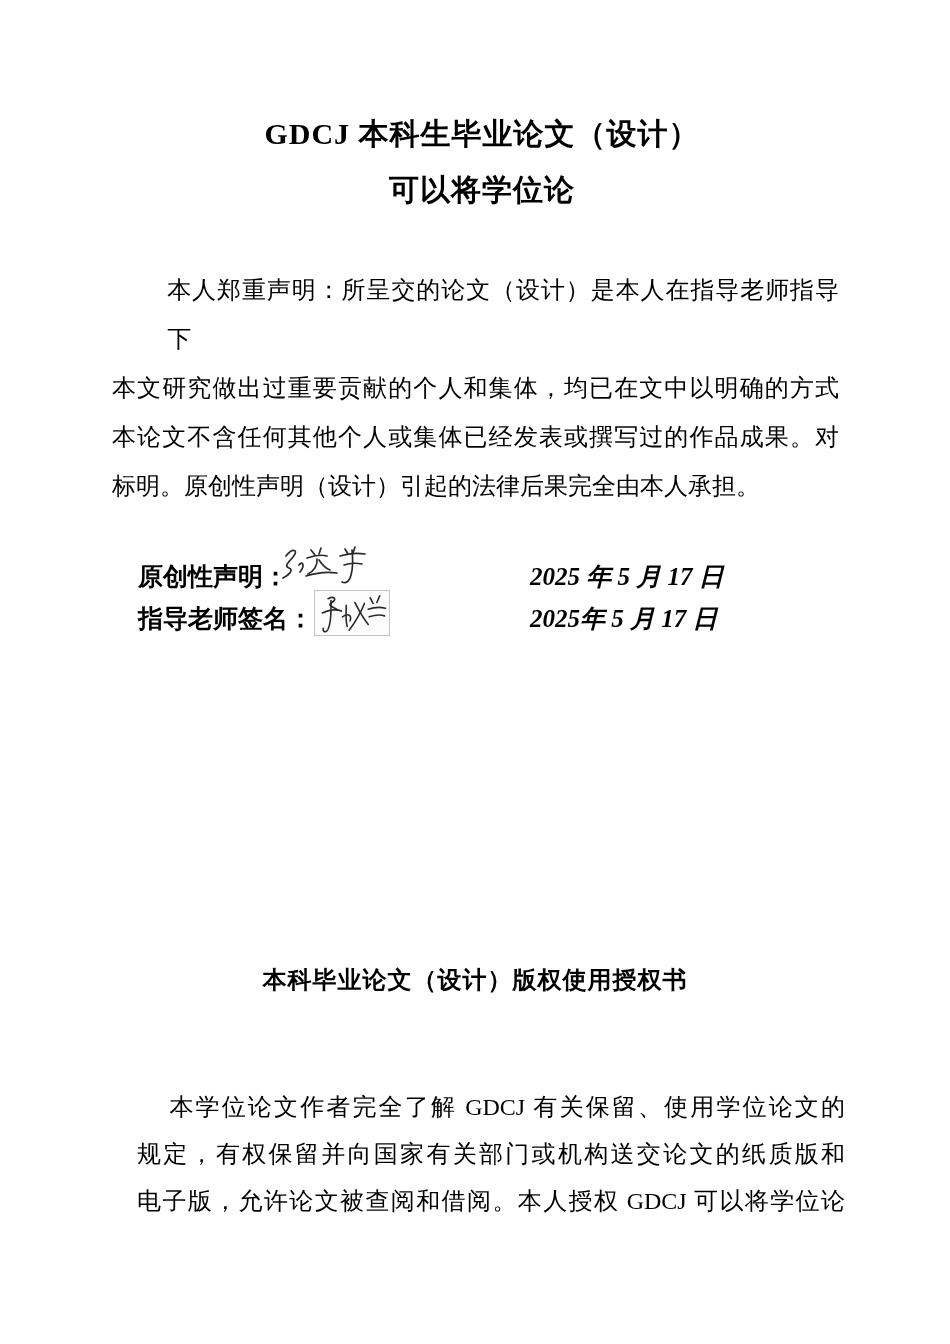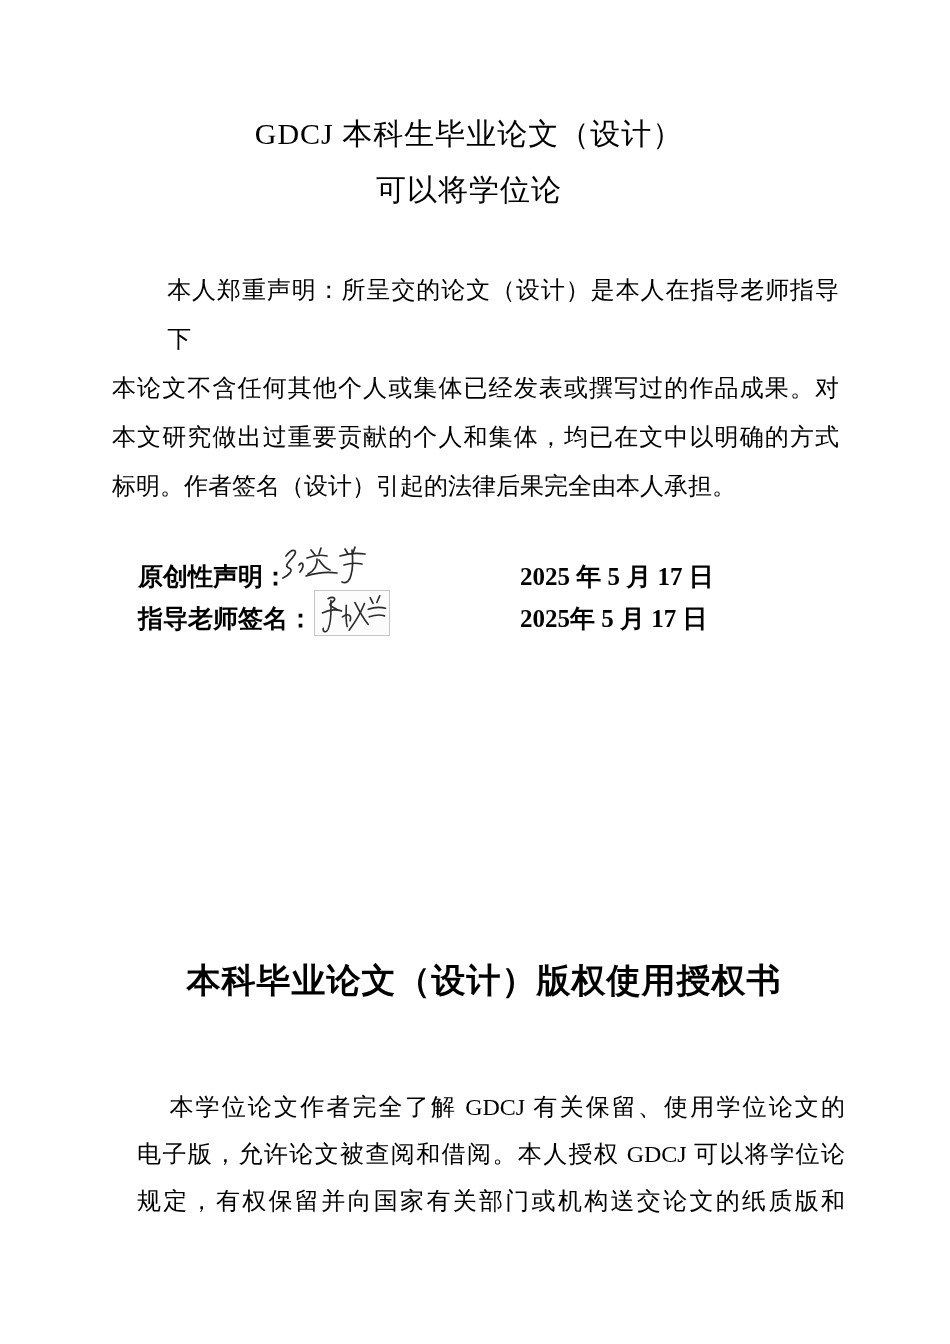--- a/index.html
+++ b/index.html
@@ -17,23 +17,23 @@
   }
   .page {
     position: relative;
     width: 950px; height: 1344px;
     background: var(--background);
     overflow: hidden;
   }
 
   
   .title1 {
-    position: absolute; top: 106px; left: 94px; width: 750px;
+    position: absolute; top: 106px; left: 107px; width: 750px;
     text-align: center;
-    font-weight: normal;
+    font-weight: bold;
     font-size: 30px;
     line-height: 56px;
     letter-spacing: 1px;
   }
   .para {
     position: absolute;
     text-align: justify;
     text-justify: inter-character;
   }
   .para1 {
@@ -50,21 +50,21 @@
   .indent2 { padding-left: 1.35em; }
 
   
   .sigrow {
     position: absolute; left: 112px; width: 727px;
     font-size: 25px; font-weight: bold; line-height: 30px;
   }
   .sigrow1 { top: 562px; }
   .sigrow2 { top: 604px; }
   .siglabel { position: absolute; left: 26px; top: 0; white-space: nowrap; }
-  .sigdate  { position: absolute; left: 408px; top: 0; white-space: nowrap; }
+  .sigdate  { position: absolute; left: 418px; top: 0; white-space: nowrap; font-style: italic; }
 
   .sig-svg {
     position: absolute; left: 276px; top: 543px;
     width: 102px; height: 44px;
   }
   .sigbox {
     position: absolute; left: 314px; top: 590px;
     width: 76px; height: 46px;
     border: 1px solid var(--signature_box_border);
     background: #fcfcfc;
@@ -73,44 +73,44 @@
   .ink path, .ink line {
     fill: none;
     stroke: var(--signature_ink);
     stroke-width: 1.7;
     stroke-linecap: round;
     stroke-linejoin: round;
   }
 
   
   .title2 {
-    position: absolute; top: 958px; left: 109px; width: 750px;
+    position: absolute; top: 958px; left: 100px; width: 750px;
     text-align: center;
     font-family: "Liberation Sans", "DejaVu Sans", sans-serif;
     font-weight: bold;
-    font-size: 34px;
+    font-size: 24px;
     line-height: 44px;
     letter-spacing: 1px;
   }
 </style>
 </head>
 <body>
 
 <div class="page">
 
   <header class="title1">
     <div>GDCJ 本科生毕业论文（设计）</div>
     <div>可以将学位论</div>
   </header>
 
   <div class="para para1">
     <div class="pline indent1">本人郑重声明：所呈交的论文（设计）是本人在指导老师指导下</div>
+    <div class="pline">本文研究做出过重要贡献的个人和集体，均已在文中以明确的方式</div>
     <div class="pline">本论文不含任何其他个人或集体已经发表或撰写过的作品成果。对</div>
-    <div class="pline">本文研究做出过重要贡献的个人和集体，均已在文中以明确的方式</div>
-    <div class="pline plain">标明。作者签名（设计）引起的法律后果完全由本人承担。</div>
+    <div class="pline plain">标明。原创性声明（设计）引起的法律后果完全由本人承担。</div>
   </div>
 
   <div class="sigrow sigrow1">
     <span class="siglabel">原创性声明：</span>
     <span class="sigdate">2025 年 5 月 17 日</span>
   </div>
 
   <svg class="sig-svg ink" viewBox="0 0 102 44" aria-hidden="true" title="孙荣革">
     <path d="M10,13 C17,4 23,7 17,14 C12,20 8,23 13,25 C18,27 13,32 7,35"></path>
     <path d="M23,22 C27,17 29,23 24,29"></path>
@@ -142,17 +142,17 @@
       <path d="M57,7 L60,13 M67,5 L64,12"></path>
       <path d="M55,19 C61,17 69,17 73,18"></path>
       <path d="M56,27 C62,25 69,25 72,26"></path>
     </svg>
   </div>
 
   <h2 class="title2">本科毕业论文（设计）版权使用授权书</h2>
 
   <div class="para para2">
     <div class="pline indent2">本学位论文作者完全了解 GDCJ 有关保留、使用学位论文的</div>
+    <div class="pline">规定，有权保留并向国家有关部门或机构送交论文的纸质版和</div>
     <div class="pline">电子版，允许论文被查阅和借阅。本人授权 GDCJ 可以将学位论</div>
-    <div class="pline">规定，有权保留并向国家有关部门或机构送交论文的纸质版和</div>
   </div>
 
 </div>
 
 </body></html>

